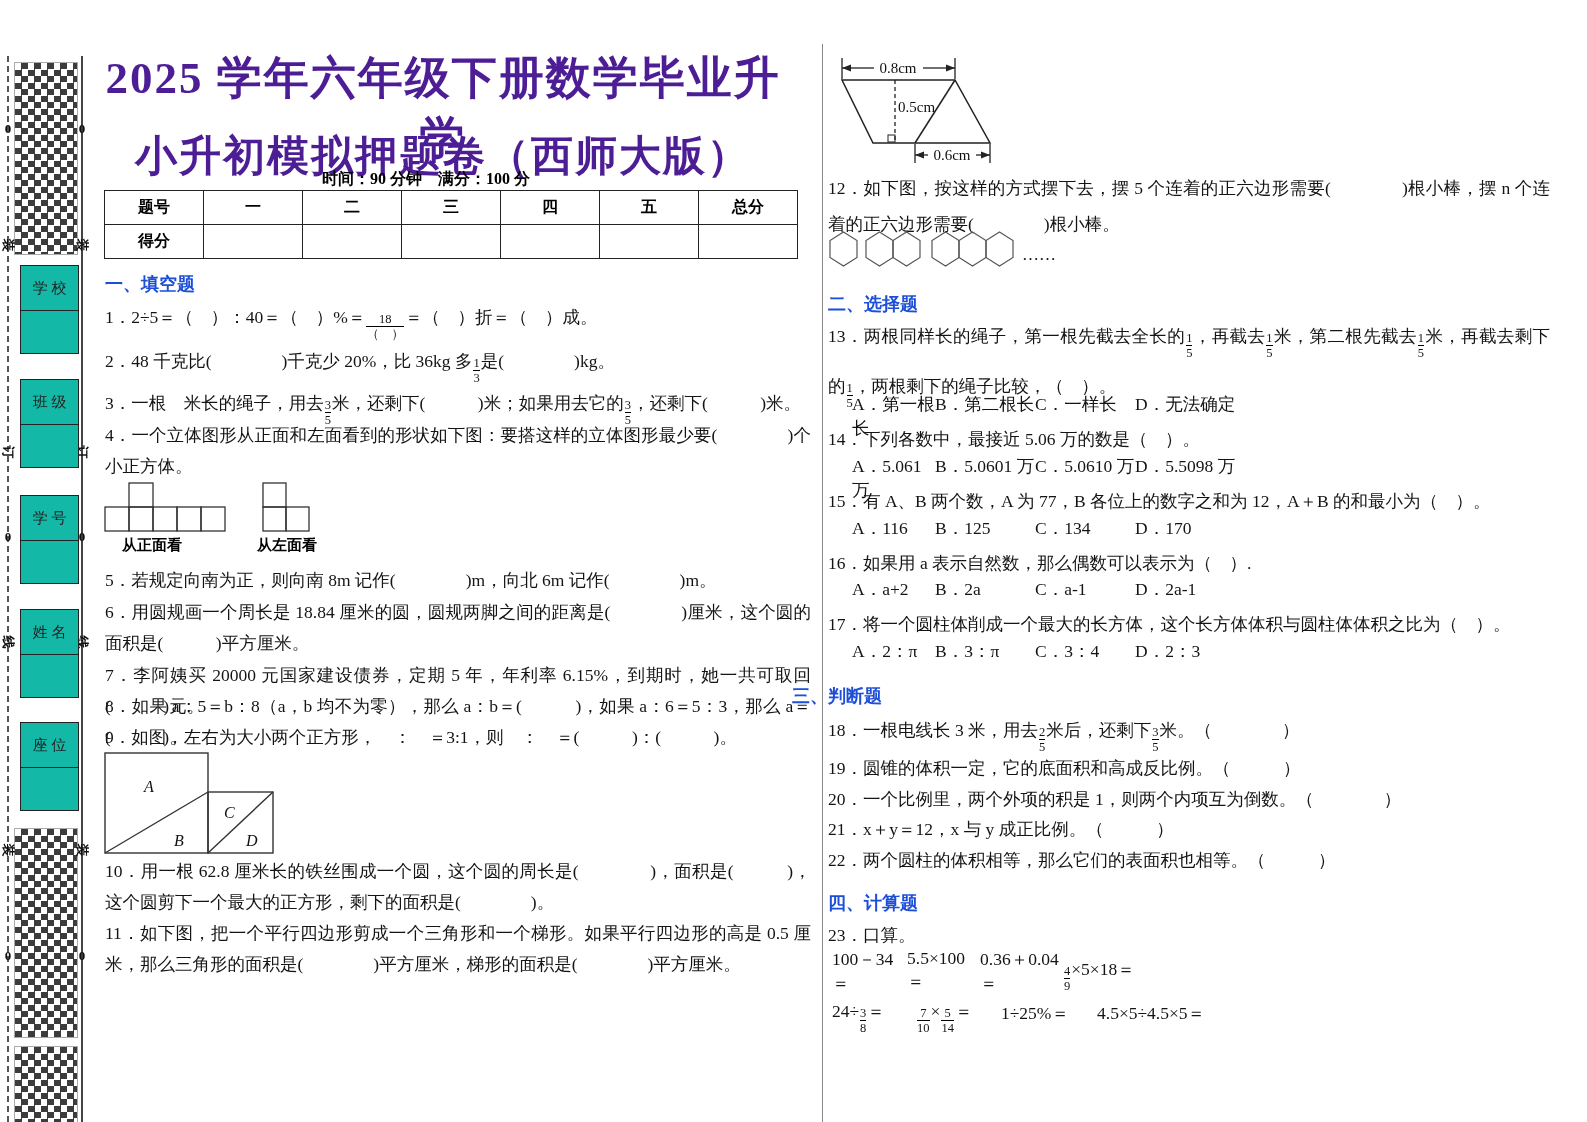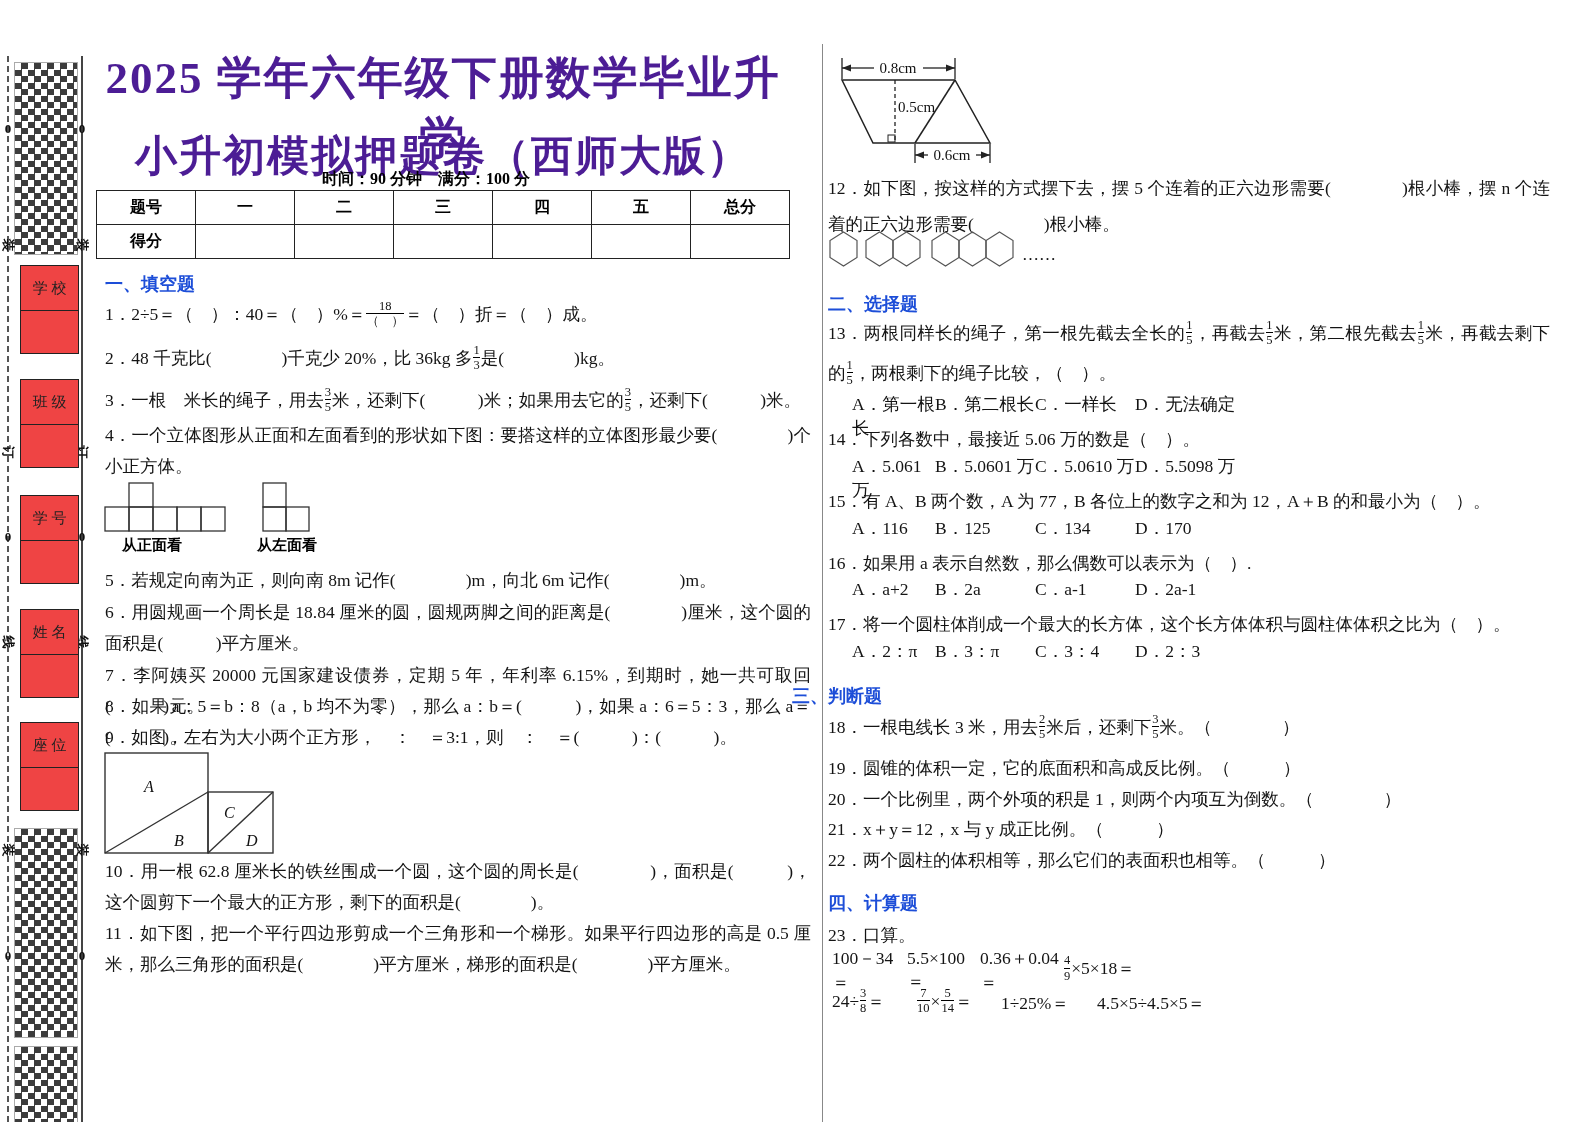--- a/index.html
+++ b/index.html
@@ -6,43 +6,43 @@
   #page{position:relative;width:1587px;height:1122px;background:#fff;overflow:hidden;
         font-family:"Liberation Serif","DejaVu Serif",serif;color:#141414;}
   
   .vline-dashed{position:absolute;left:7px;top:56px;height:1066px;border-left:2px dashed #555;}
   .vline-solid{position:absolute;left:81px;top:56px;height:1066px;width:2px;background:#444;}
   .checker{position:absolute;left:14px;width:62px;border:1px solid #aaa;
            background-image:repeating-conic-gradient(#3c3c3c 0% 25%,#ffffff 0% 50%);
            background-size:13px 13px;}
   .mark{position:absolute;width:16px;text-align:center;font:bold 13px "Liberation Serif",serif;color:#111;}
   .mark-rot{transform:rotate(90deg);}
-  .idbox{position:absolute;left:20px;width:57px;border:1.5px solid #222;background:#ef4444;}
+  .idbox{position:absolute;left:20px;width:57px;border:1.5px solid #222;background:#14b8a6;}
   .idbox .lab{height:44px;border-bottom:1.5px solid #222;display:flex;align-items:center;justify-content:center;
               font:15px "Liberation Serif",serif;color:#222;}
   .idbox .val{height:42px;}
   
   .title{position:absolute;left:96px;width:694px;text-align:center;color:#4c1d95;
          font-family:"Liberation Serif","DejaVu Serif",serif;font-weight:900;}
   #title1{top:48px;font-size:45px;letter-spacing:2px;}
   #title2{top:128px;font-size:42px;letter-spacing:2px;}
   #meta{position:absolute;left:79px;width:694px;top:169px;text-align:center;
         font:bold 16px "Liberation Serif",serif;color:#000;}
   
-  #score{position:absolute;left:96px;top:190px;border-collapse:collapse;table-layout:fixed;}
+  #score{position:absolute;left:104px;top:190px;border-collapse:collapse;table-layout:fixed;}
   #score td{border:1.5px solid #222;width:96px;height:31px;text-align:center;
             font:bold 16px "DejaVu Sans","Liberation Sans",sans-serif;color:#000;}
   
   .sec{position:absolute;font:bold 18px "DejaVu Sans","Liberation Sans",sans-serif;color:#1d4ed8;}
   .q{position:absolute;left:105px;width:706px;font-size:17.5px;line-height:31px;text-align:justify;}
   .qr{left:828px;width:722px;}
   .tall{line-height:40px;}
   .fr{display:inline-block;text-align:center;vertical-align:middle;position:relative;top:-2px;
       font-size:12.5px;line-height:1.15;padding:0 1px;}
-  .fr .n{display:block;}
+  .fr .n{display:block;margin-top:20px;}
   .fr .d{display:block;border-top:1px solid #000;}
   .opts{position:absolute;left:852px;width:690px;display:grid;grid-template-columns:83px 100px 100px auto;
         font-size:17.5px;}
   .calcrow{position:absolute;left:832px;width:700px;display:grid;font-size:17.5px;align-items:center;}
   #calc1{grid-template-columns:75px 73px 83px auto;}
   #calc2{grid-template-columns:61px 62px 73px auto;}
   .figlabel{position:absolute;font:bold 15px "DejaVu Sans","Liberation Sans",sans-serif;color:#000;}
   .divider{position:absolute;left:822px;top:44px;width:1px;height:1078px;background:#888;}
   svg{position:absolute;overflow:visible;}
   svg text{font-family:"Liberation Serif","DejaVu Serif",serif;}

